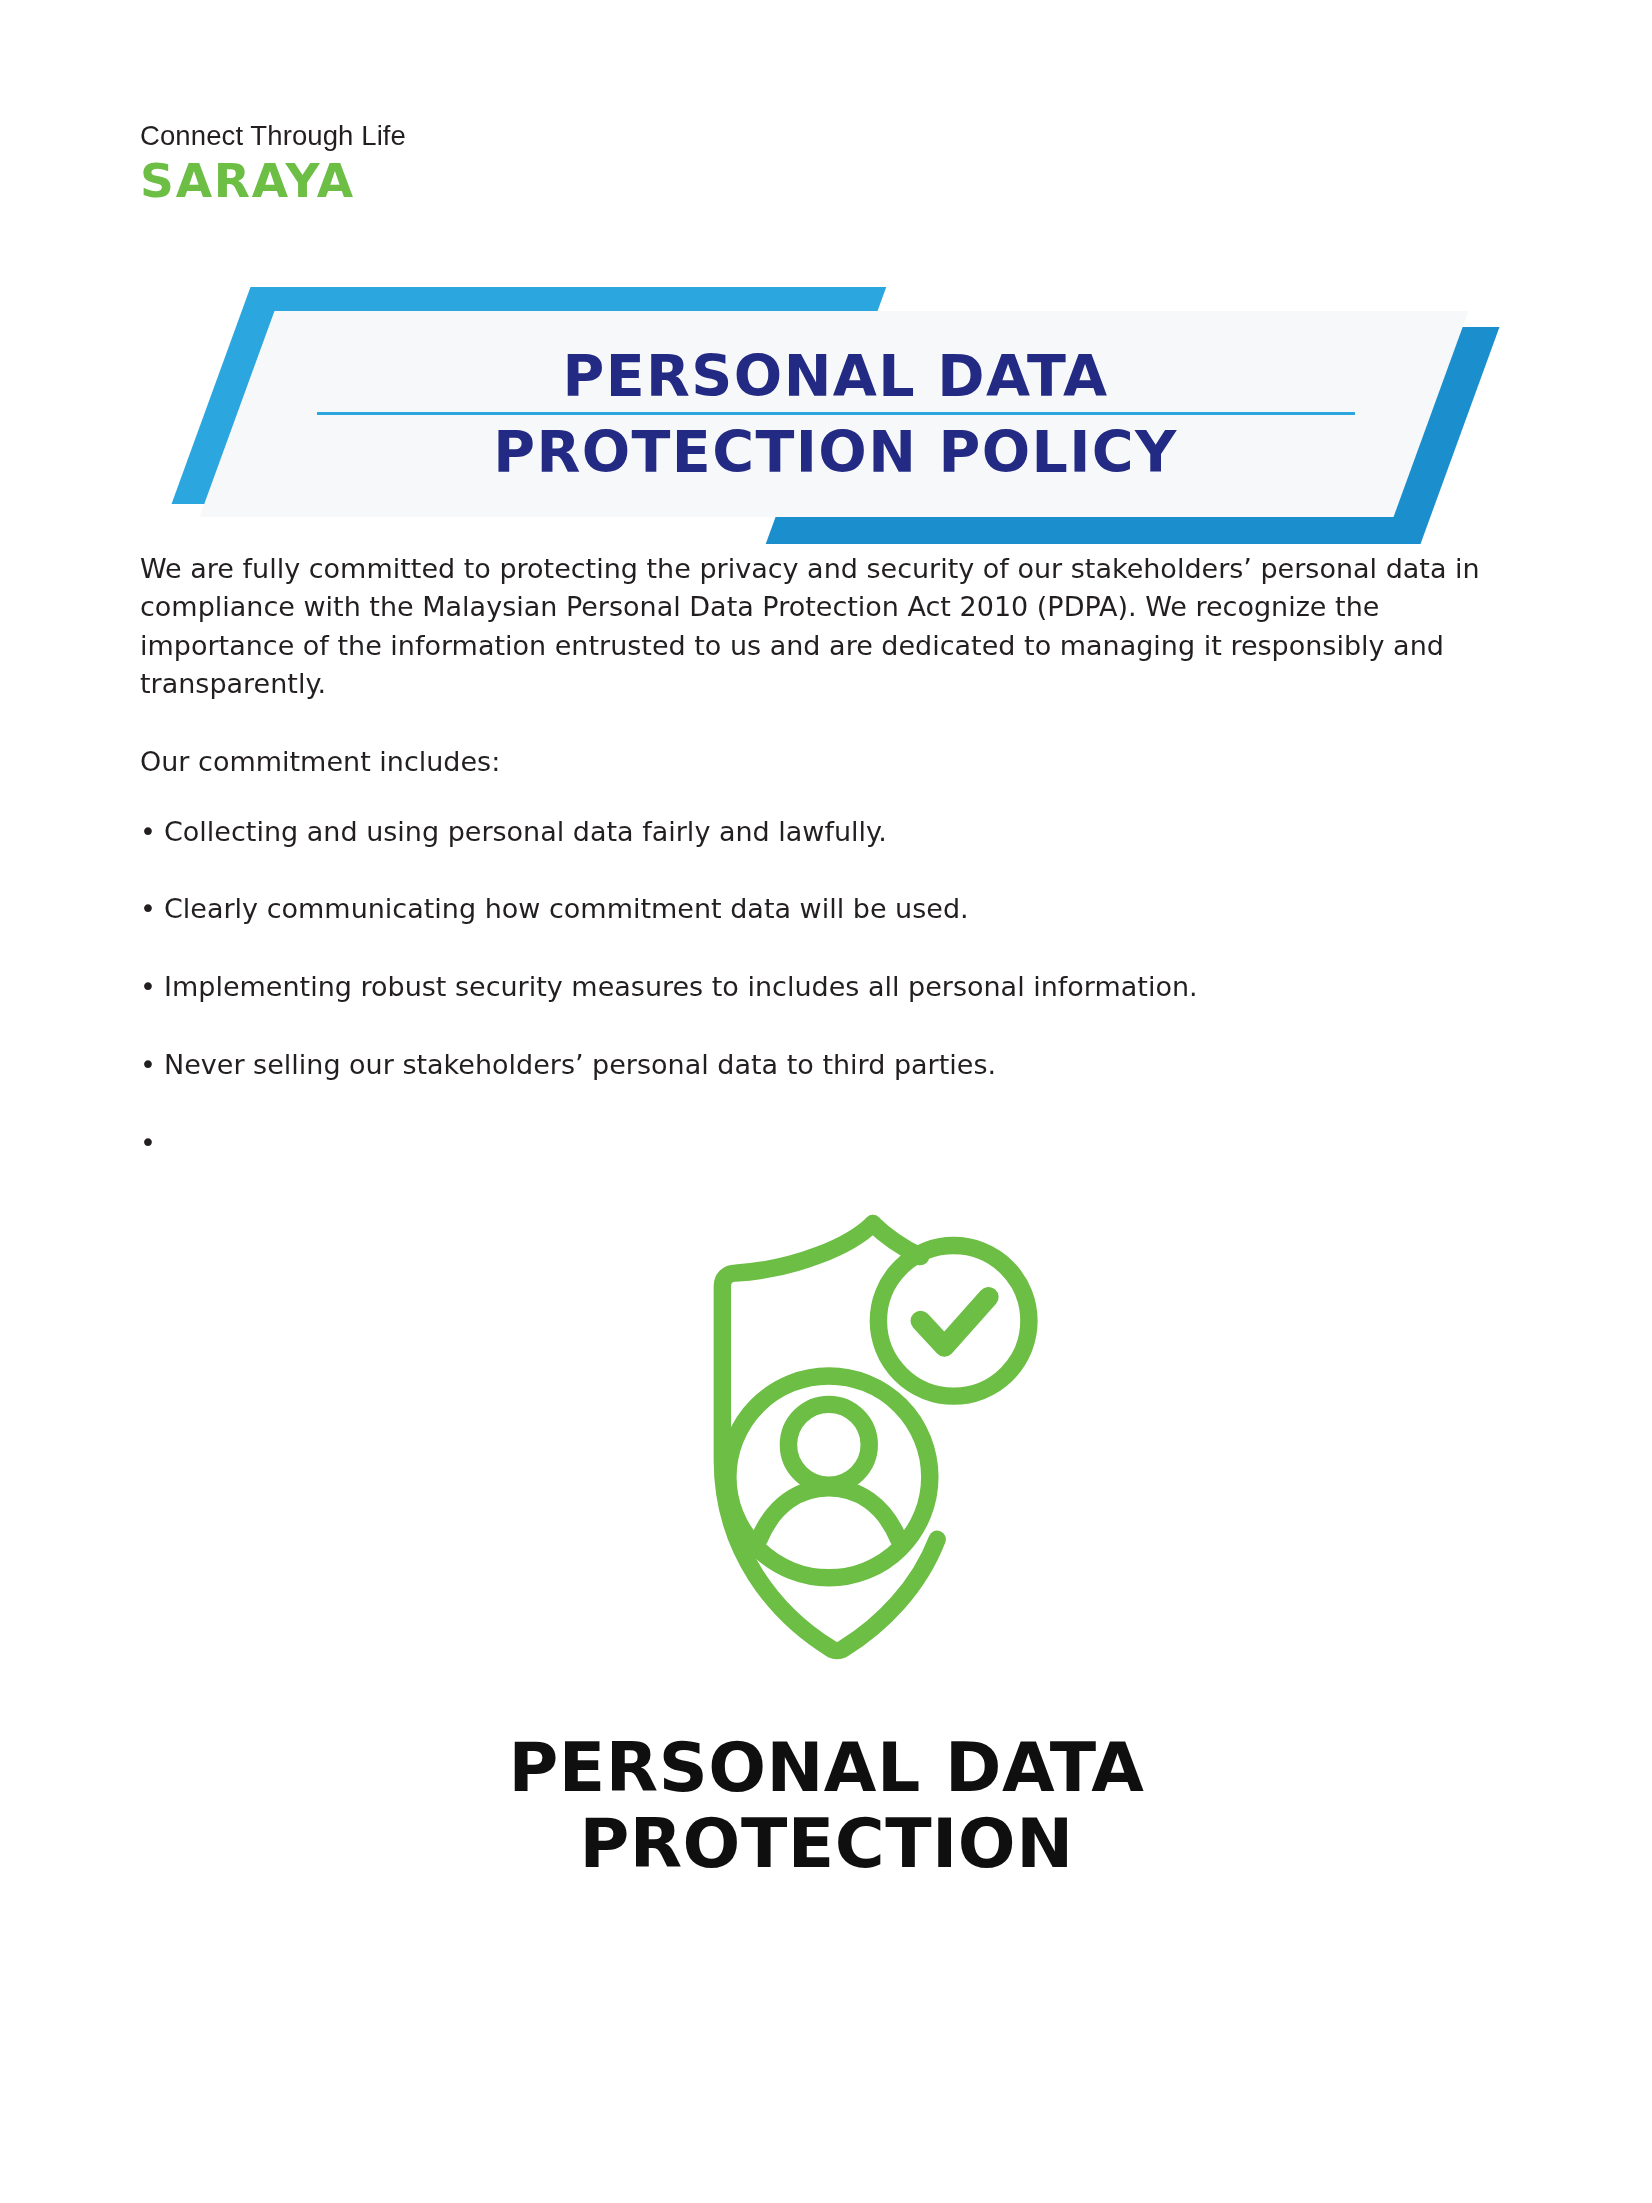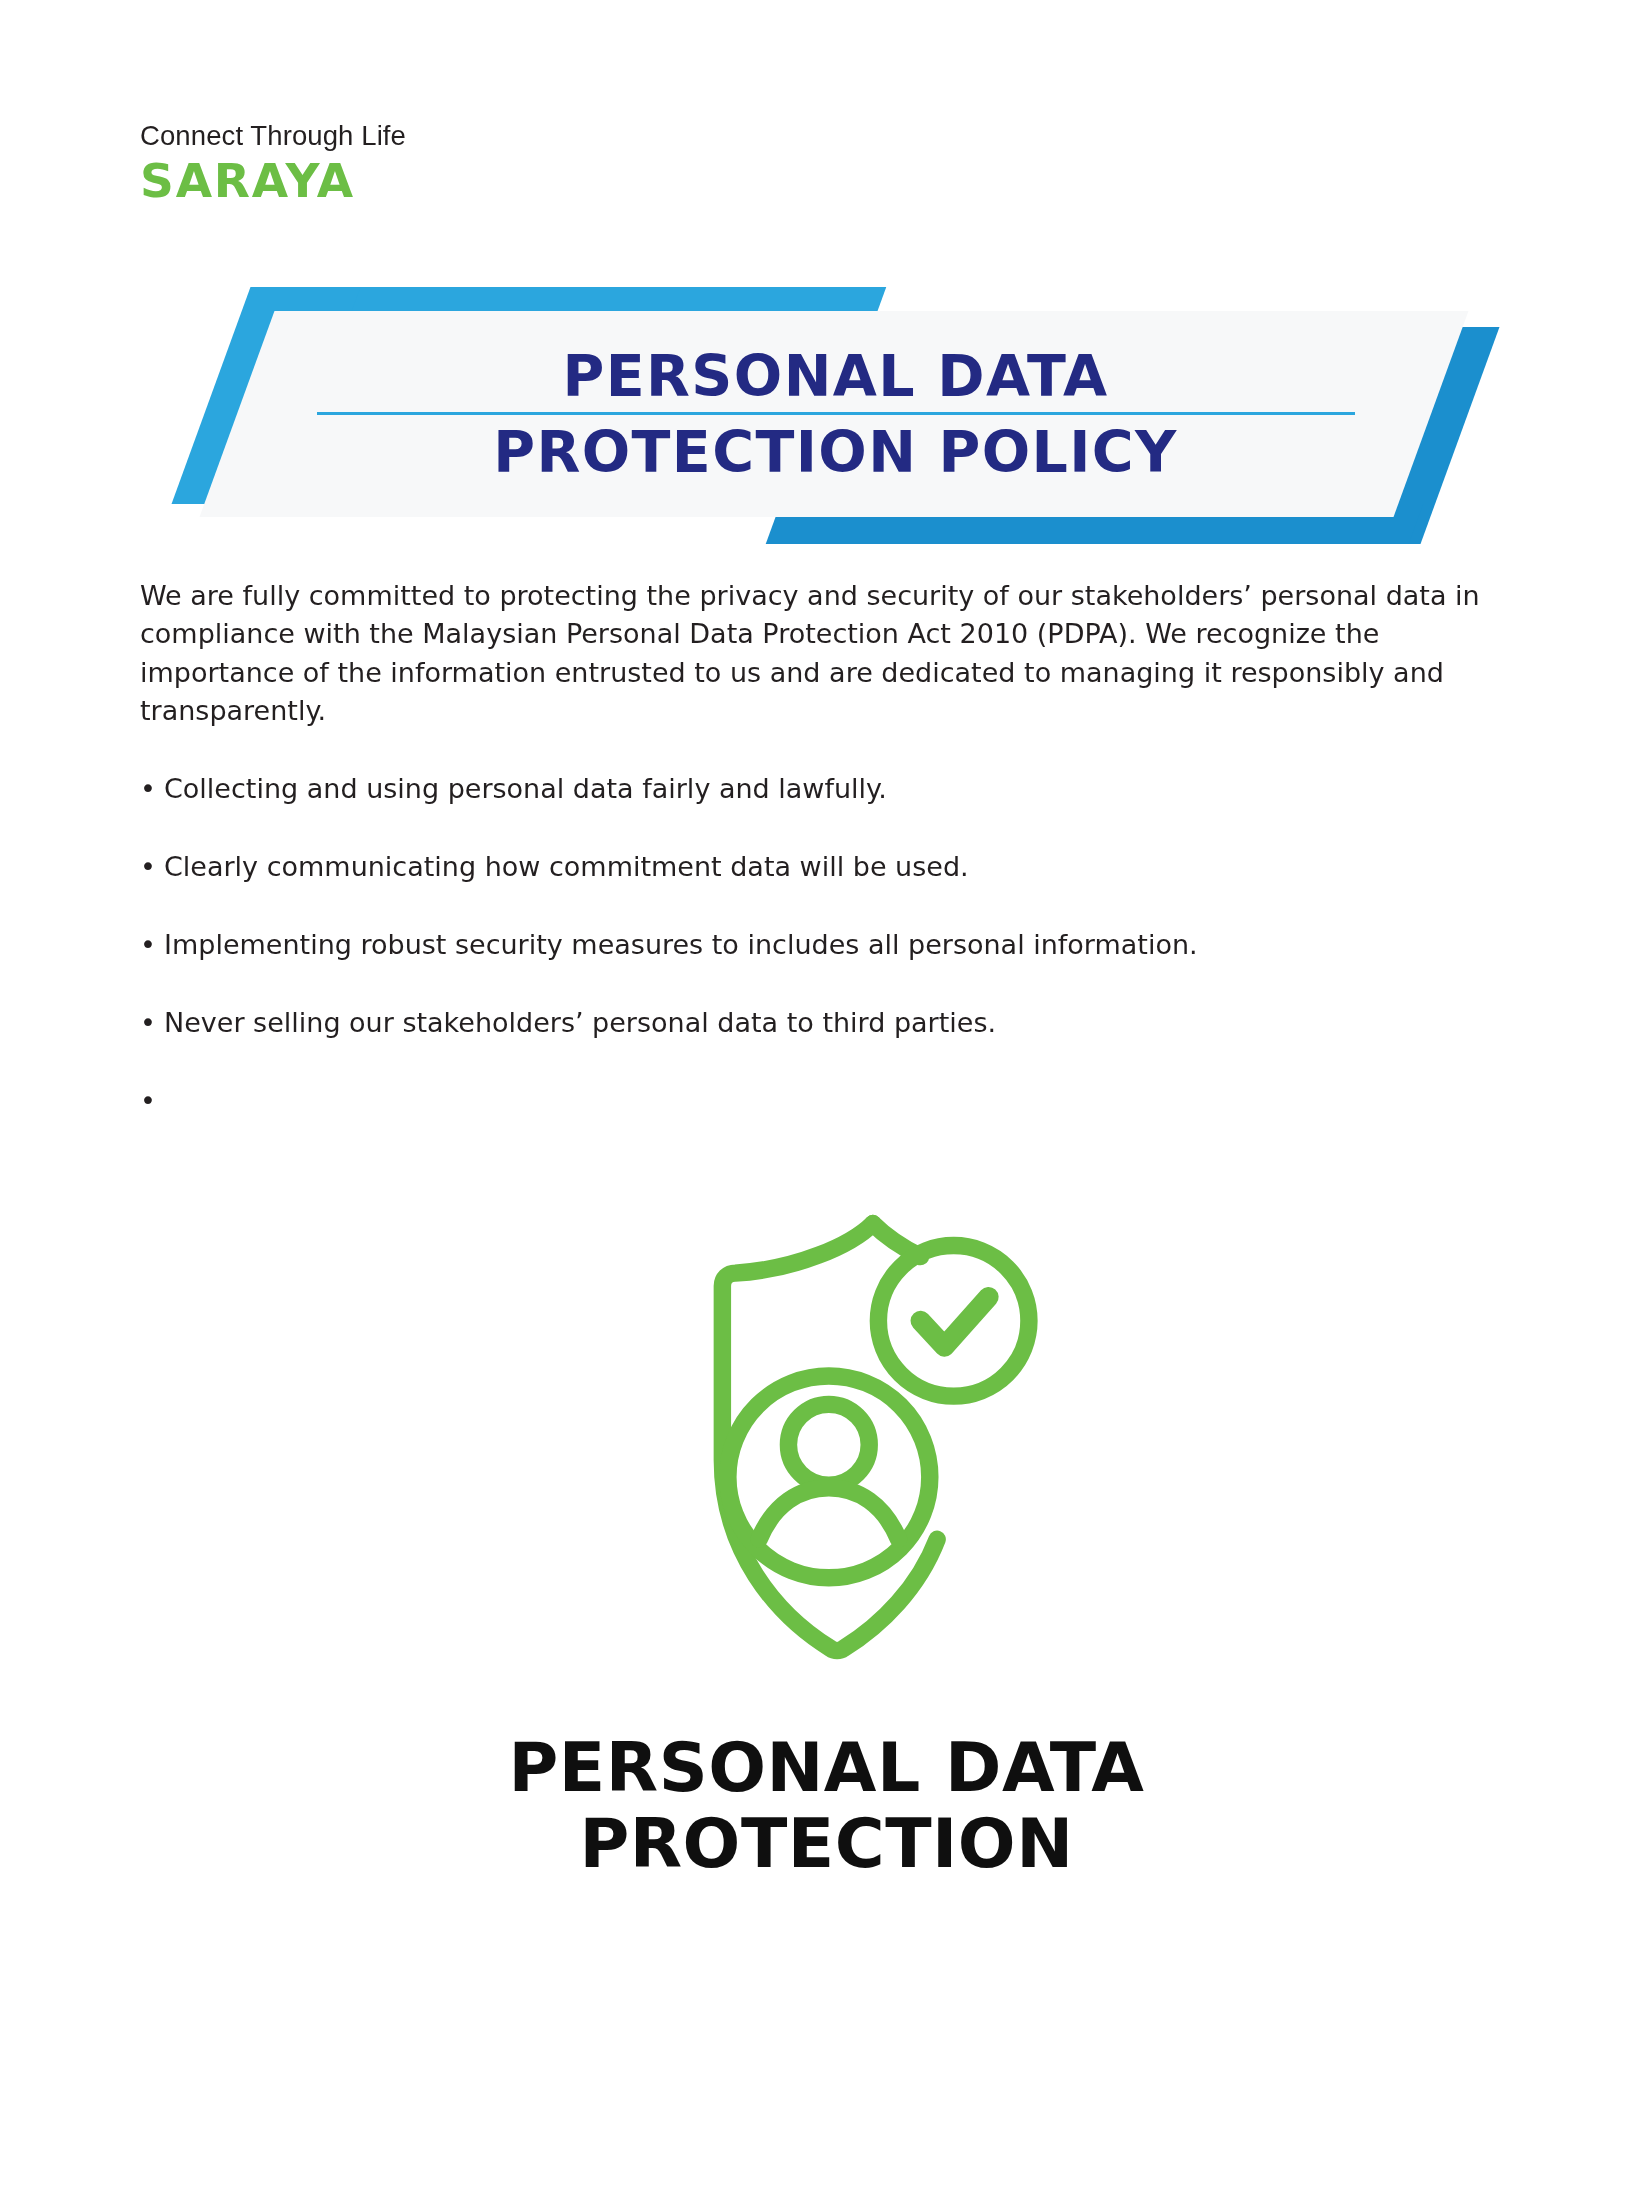--- a/index.html
+++ b/index.html
@@ -123,21 +123,21 @@
     width: 1038px;
     height: 2.8px;
     background: #2ba6de;
     margin: 5.5px 0 7.3px 0;
   }
 
   
   .body-copy {
     position: absolute;
     left: 140px;
-    top: 577px;
+    top: 550px;
     width: 1377px;
   }
   .para {
     font-size: 27px;
     line-height: 1.42;
     color: #231f20;
     margin: 0 0 31px 0;
     font-family: "DejaVu Sans", sans-serif;
     font-weight: 400;
   }
@@ -206,20 +206,21 @@
     <div class="banner-white"></div>
     <div class="banner-inner">
       <div class="banner-line1">PERSONAL DATA</div>
       <div class="banner-rule"></div>
       <div class="banner-line2">PROTECTION POLICY</div>
     </div>
   </div>
 
   <div class="body-copy">
     <p class="para intro">We are fully committed to protecting the privacy and security of our stakeholders’ personal data in compliance with the Malaysian Personal Data Protection Act 2010 (PDPA). We recognize the importance of the information entrusted to us and are dedicated to managing it responsibly and transparently.</p>
+    <p class="para">Our commitment includes:</p>
     <ul class="bullets">
       <li>
         <span class="dot">•</span>
         <span>Collecting and using personal data fairly and lawfully.</span>
       </li>
       <li>
         <span class="dot">•</span>
         <span>Clearly communicating how commitment data will be used.</span>
       </li>
       <li>

